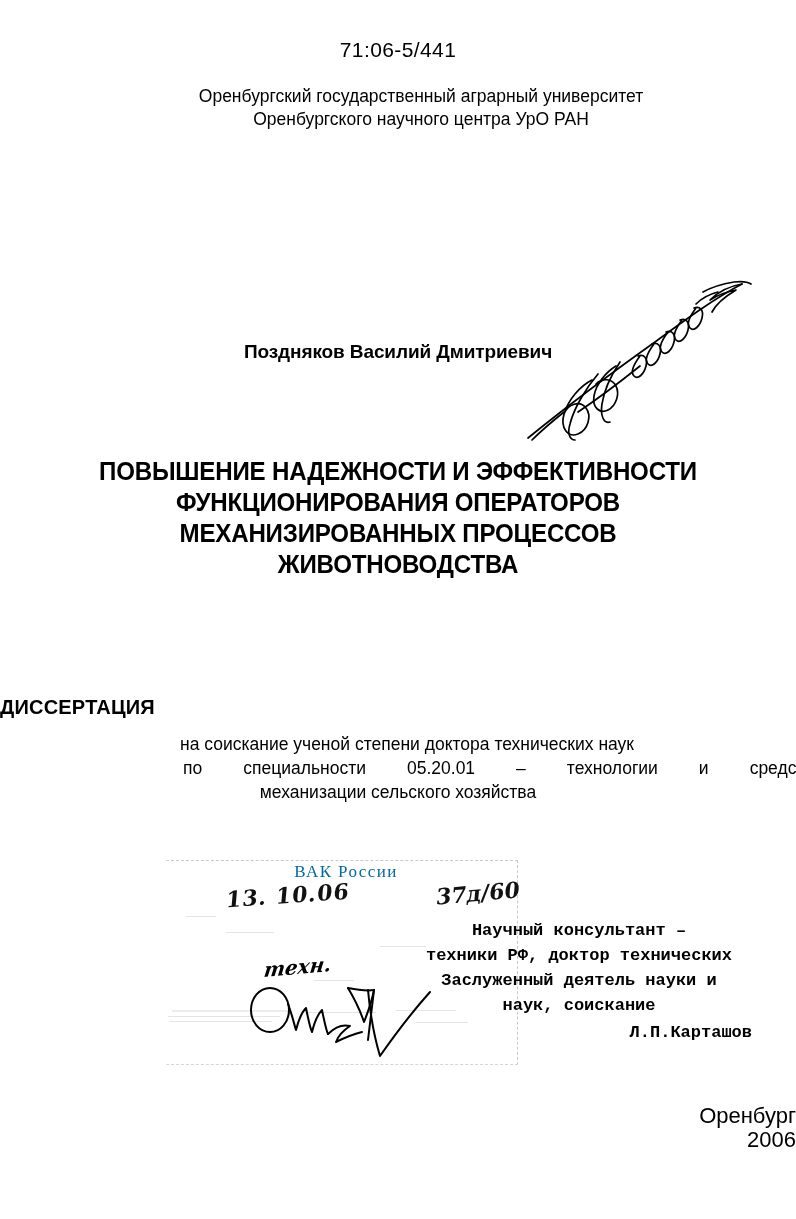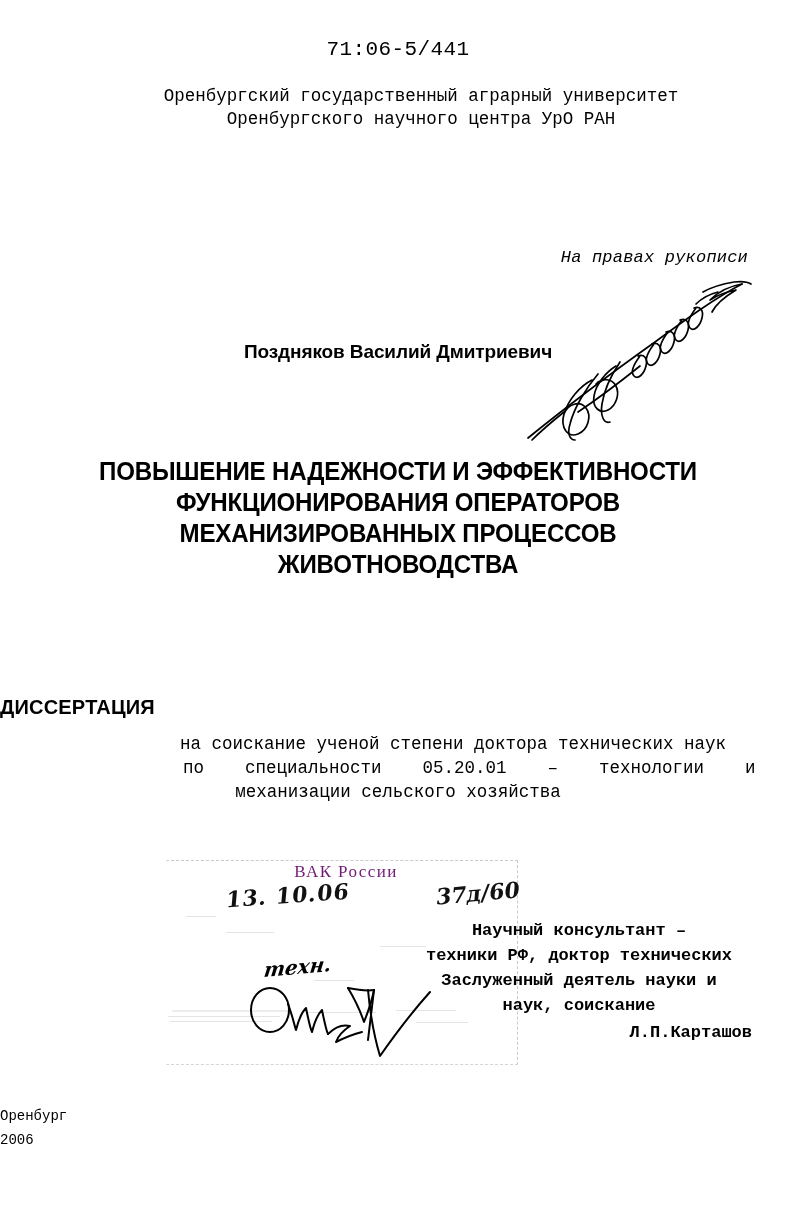--- a/index.html
+++ b/index.html
@@ -15,21 +15,21 @@
     position: relative;
     width: 796px;
     height: 1219px;
     margin: 0 auto;
     background: #ffffff;
     overflow: hidden;
   }
 
   
   .abs { position: absolute; }
-  .serif { font-family: Liberation Mono, monospace; }
+  .serif { font-family: Liberation Sans, sans-serif; }
 
   
   #archive-code {
     left: 0; top: 38px; width: 796px;
     font-size: 21px;
     letter-spacing: 0.4px;
     text-align: center;
   }
 
   
@@ -120,21 +120,21 @@
     border: 1.5px dashed #c9c9c9;
     border-left-color: transparent;
     border-bottom-color: #d5d5d5;
   }
   #vak-stamp .stamp-title {
     position: absolute;
     left: 8px; top: 2px; width: 344px;
     text-align: center;
     font-family: "Liberation Serif", serif;
     font-size: 17px;
-    color: #701a75;
+    color: #0369a1;
     letter-spacing: 1.4px;
     white-space: nowrap;
   }
   #vak-stamp .smudge {
     position: absolute;
     background: #ededed;
     height: 2px;
   }
   #vak-stamp .smudge2 {
     position: absolute;
@@ -188,39 +188,38 @@
     font-size: 17px;
     line-height: 25px;
     text-align: center;
   }
   #consultant .line { white-space: nowrap; }
   #consultant .name { text-align: right; margin-top: 2px; }
 
   
   #footer {
     left: 0; top: 1104px; width: 796px;
-    text-align: left;
-    font-size: 14px;
+    text-align: right;
+    font-size: 22px;
     line-height: 24px;
   }
   #footer div { white-space: nowrap; }
 </style>
 </head>
 <body>
 
 <div id="page">
 
   <div class="abs serif" id="archive-code">71:06-5/441</div>
 
   <div class="abs serif" id="institution">
     <div>Оренбургский государственный аграрный университет</div>
     <div>Оренбургского научного центра УрО РАН</div>
   </div>
 
-  <div class="abs serif" id="manuscript-note">На правах рукописи</div>
 
   <div class="abs" id="author-signature">
     <svg width="240" height="180" viewBox="0 0 240 180" fill="none" stroke="#000" stroke-width="1.7" stroke-linecap="round" stroke-linejoin="round">
 
       <path d="M8 176 C 40 150, 90 112, 135 80 C 165 58, 195 36, 222 22"></path>
 
       <path d="M222 22 C 210 24, 198 30, 190 38 C 196 34, 206 30, 216 28 C 206 34, 196 42, 192 50"></path>
       <path d="M183 30 C 190 26, 202 22, 214 20 C 222 19, 228 20, 231 22"></path>
 
       <path d="M176 42 C 182 36, 190 32, 198 30"></path>

